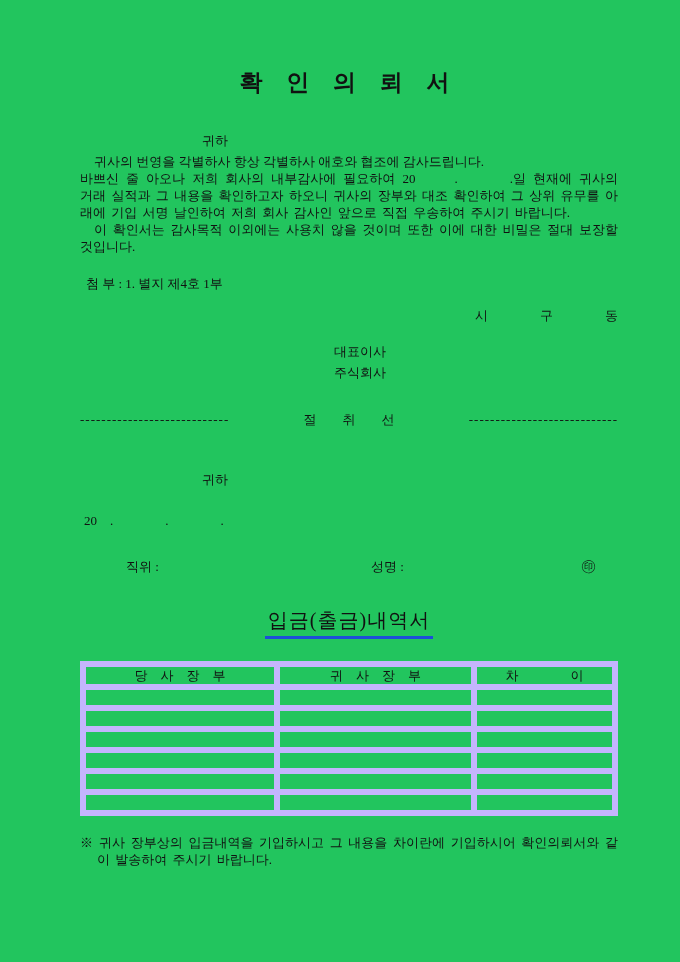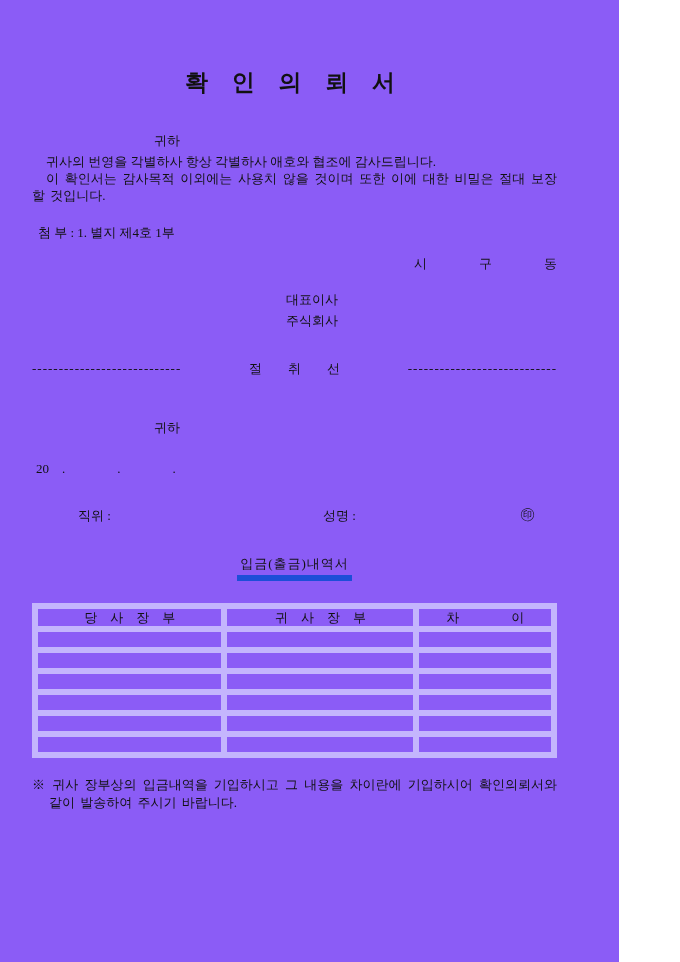--- a/index.html
+++ b/index.html
@@ -5,23 +5,23 @@
   * { margin: 0; padding: 0; box-sizing: border-box; }
   html, body { background: #ffffff; }
   body {
     width: 680px; height: 962px;
     color: #111;
     font-family: "Liberation Serif", "DejaVu Serif", serif;
     font-size: 13px;
     line-height: 1.32;
   }
   .page {
-    width: 619px; height: 962px;
-    padding: 68px 62px 40px 32px;
-    background: #8b5cf6;
+    width: 680px; height: 962px;
+    padding: 68px 62px 40px 80px;
+    background: #22c55e;
     overflow: hidden;
   }
   .doc-title {
     text-align: center;
     font-size: 23px;
     font-weight: bold;
     letter-spacing: 9px;
     margin-bottom: 34px;
   }
   .recipient1 { margin-left: 122px; margin-bottom: 3px; }
@@ -42,23 +42,23 @@
   .recipient2 { margin-top: 42px; margin-left: 122px; }
   .date-line  { margin-top: 24px; margin-left: 4px; }
   .body2      { margin-top: 3px; text-align: justify; word-spacing: 2px; }
   .sign-row   { display: flex; margin-top: 28px; align-items: center; }
   .sign-pos   { margin-left: 46px; }
   .sign-name  { margin-left: 212px; }
   .sign-seal  { margin-left: auto; margin-right: 22px; font-size: 15px; }
   .stmt-title { margin-top: 30px; text-align: center; }
   .stmt-title span {
     display: inline-block;
-    font-size: 13px;
+    font-size: 20px;
     letter-spacing: 1px;
-    border-bottom: 6px solid #1d4ed8;
+    border-bottom: 3px solid #1d4ed8;
     padding: 0 3px 3px 3px;
   }
   table.stmt {
     margin-top: 22px;
     width: 100%;
     border-collapse: collapse;
     table-layout: fixed;
   }
   table.stmt th, table.stmt td {
     border: 6px solid #c4b5fd;
@@ -85,20 +85,21 @@
 <body>
 
 <div class="page">
 
   <div class="doc-title">확 인 의 뢰 서</div>
 
   <div class="recipient1">귀하</div>
 
   <p class="greeting">귀사의 번영을 각별하사 항상 각별하사 애호와 협조에 감사드립니다.</p>
 
+  <p class="body-para">바쁘신 줄 아오나 저희 회사의 내부감사에 필요하여 20   .    .일 현재에 귀사의 거래 실적과 그 내용을 확인하고자 하오니 귀사의 장부와 대조 확인하여 그 상위 유무를 아래에 기입 서명 날인하여 저희 회사 감사인 앞으로 직접 우송하여 주시기 바랍니다.</p>
 
   <p class="privacy">이 확인서는 감사목적 이외에는 사용치 않을 것이며 또한 이에 대한 비밀은 절대 보장할 것입니다.</p>
 
   <div class="attachment">첨 부 : 1. 별지 제4호 1부</div>
 
   <div class="address">시    구    동</div>
 
   <div class="company-block">
     <div>대표이사</div>
     <div>주식회사</div>

